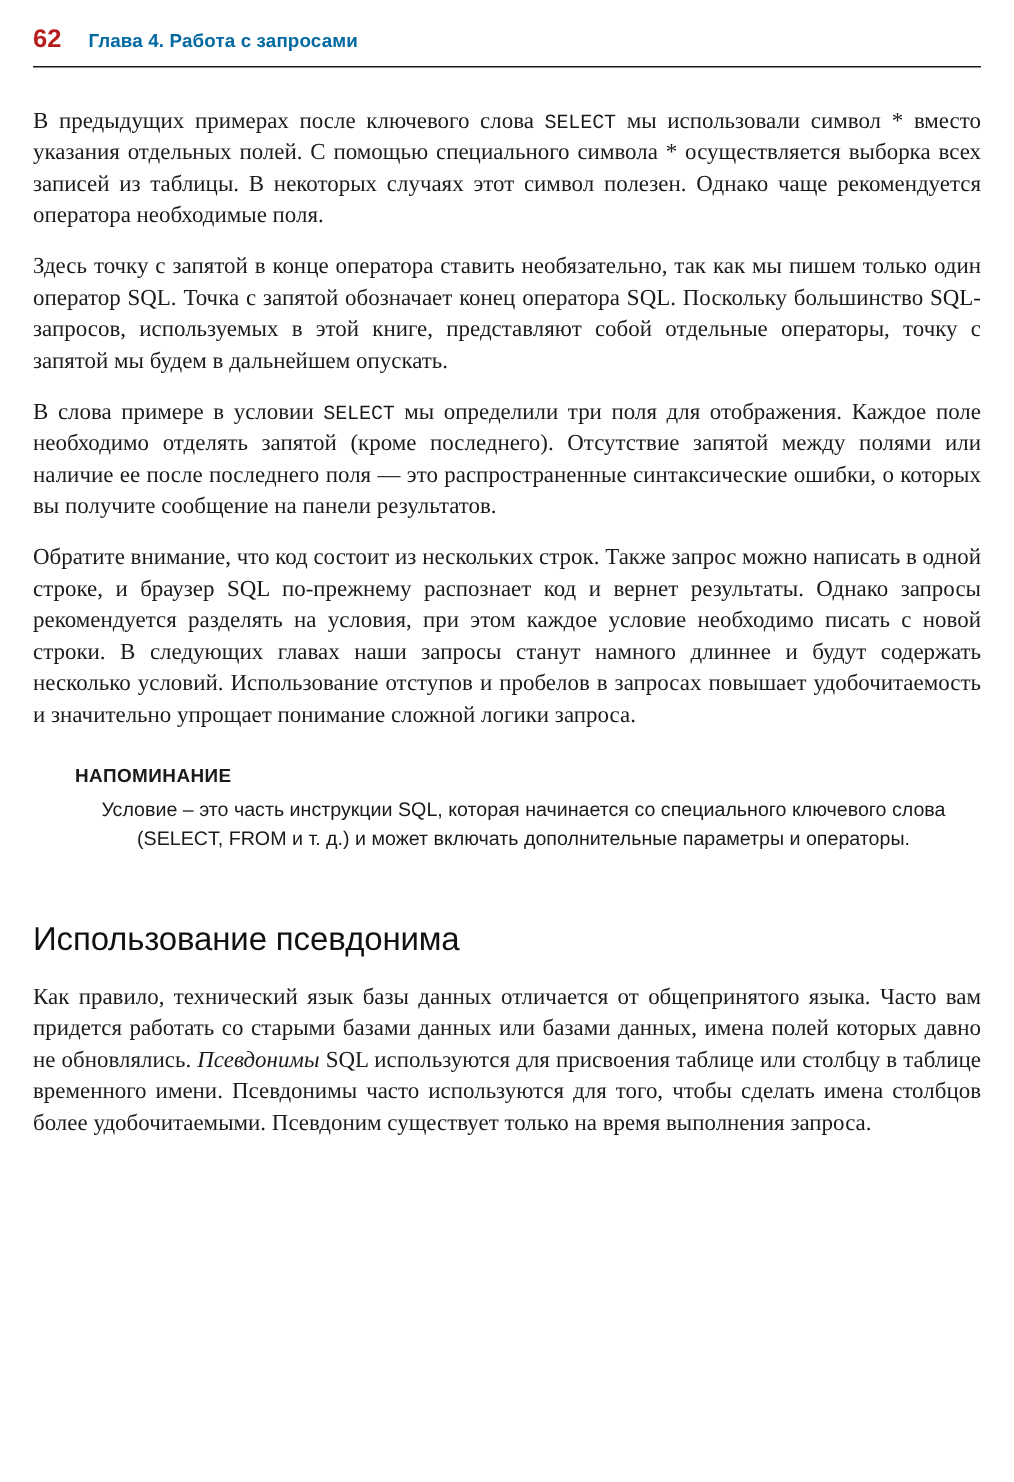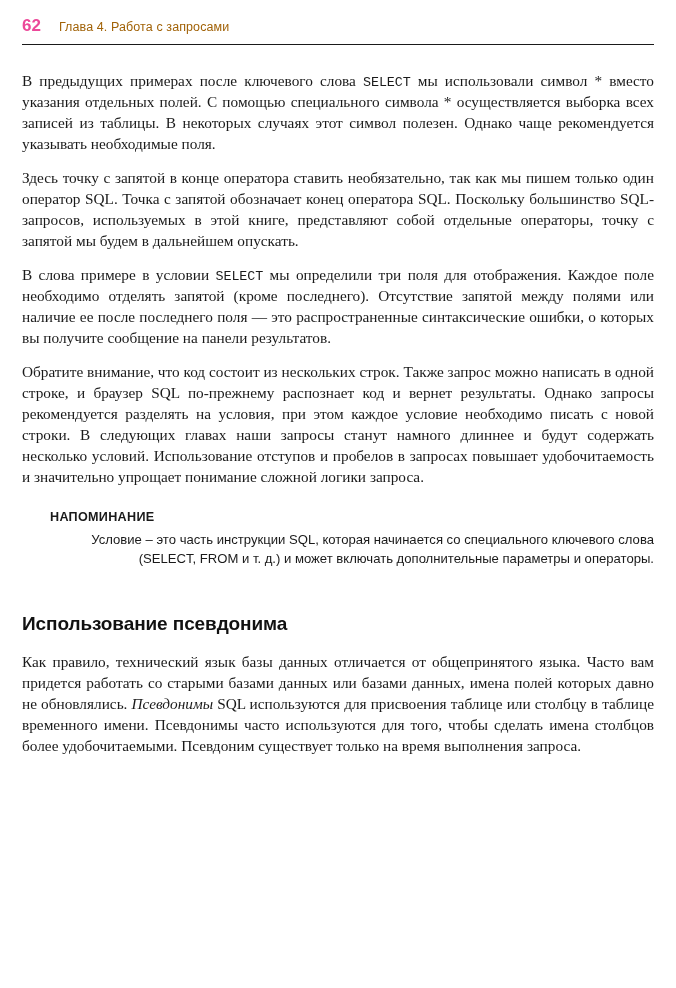--- a/index.html
+++ b/index.html
@@ -25,28 +25,29 @@
   .running-head {
     display: flex;
     align-items: baseline;
     gap: 18px;
     padding: 16px 0 6px 0;
   }
   .folio {
     font-family: "Liberation Sans", sans-serif;
     font-weight: bold;
     font-size: 17px;
-    color: #ec4899;
+    color: #b91c1c;
     letter-spacing: 0;
   }
   .chapter-title {
     font-family: "Liberation Sans", sans-serif;
     font-size: 12.5px;
-    color: #a16207;
+    color: #0369a1;
     letter-spacing: 0.1px;
+    font-weight: bold;
   }
   .head-rule {
     border-bottom: 1.6px solid #1a1a1a;
     margin: 2px 0 0 0;
   }
   
   .body-block {
     padding-top: 26px;
   }
   p.para {
@@ -78,46 +79,46 @@
     font-size: 12.6px;
     letter-spacing: 0.3px;
     margin: 0 0 7px 0;
     padding-left: 28px;
   }
   .note-body {
     font-family: "Liberation Sans", sans-serif;
     font-size: 13.1px;
     line-height: 1.45;
     margin: 0 0 0 22px;
-    text-align: right;
+    text-align: center;
   }
   
   h2.section-heading {
     font-family: "Liberation Sans", sans-serif;
-    font-weight: bold;
-    font-size: 19px;
+    font-weight: normal;
+    font-size: 22px;
     line-height: 1.2;
     margin: 44px 0 16px 0;
     color: #111;
     letter-spacing: -0.1px;
   }
 </style>
 </head>
 <body>
 
 <div class="page">
 
   <div class="running-head">
     <span class="folio">62</span>
     <span class="chapter-title">Глава 4. Работа с запросами</span>
   </div>
   <div class="head-rule"></div>
 
   <div class="body-block">
-    <p class="para"><span>В предыдущих примерах после ключевого слова </span><code>SELECT</code><span> мы использовали символ * вместо указания отдельных полей. С помощью специального символа * осуществляется выборка всех записей из таблицы. В некоторых случаях этот символ полезен. Однако чаще рекомендуется указывать необходимые поля.</span></p>
+    <p class="para"><span>В предыдущих примерах после ключевого слова </span><code>SELECT</code><span> мы использовали символ * вместо указания отдельных полей. С помощью специального символа * осуществляется выборка всех записей из таблицы. В некоторых случаях этот символ полезен. Однако чаще рекомендуется оператора необходимые поля.</span></p>
     <p class="para"><span>Здесь точку с запятой в конце оператора ставить необязательно, так как мы пишем только один оператор SQL. Точка с запятой обозначает конец оператора SQL. Поскольку большинство SQL-запросов, используемых в этой книге, представляют собой отдельные операторы, точку с запятой мы будем в дальнейшем опускать.</span></p>
     <p class="para"><span>В слова примере в условии </span><code>SELECT</code><span> мы определили три поля для отображения. Каждое поле необходимо отделять запятой (кроме последнего). Отсутствие запятой между полями или наличие ее после последнего поля — это распространенные синтаксические ошибки, о которых вы получите сообщение на панели результатов.</span></p>
     <p class="para"><span>Обратите внимание, что код состоит из нескольких строк. Также запрос можно написать в одной строке, и браузер SQL по-прежнему распознает код и вернет результаты. Однако запросы рекомендуется разделять на условия, при этом каждое условие необходимо писать с новой строки. В следующих главах наши запросы станут намного длиннее и будут содержать несколько условий. Использование отступов и пробелов в запросах повышает удобочитаемость и значительно упрощает понимание сложной логики запроса.</span></p>
   </div>
 
   <div class="note">
     <div class="note-title">НАПОМИНАНИЕ</div>
     <div class="note-body">Условие – это часть инструкции SQL, которая начинается со специального ключевого слова (SELECT, FROM и т. д.) и может включать дополнительные параметры и операторы.</div>
   </div>
 

